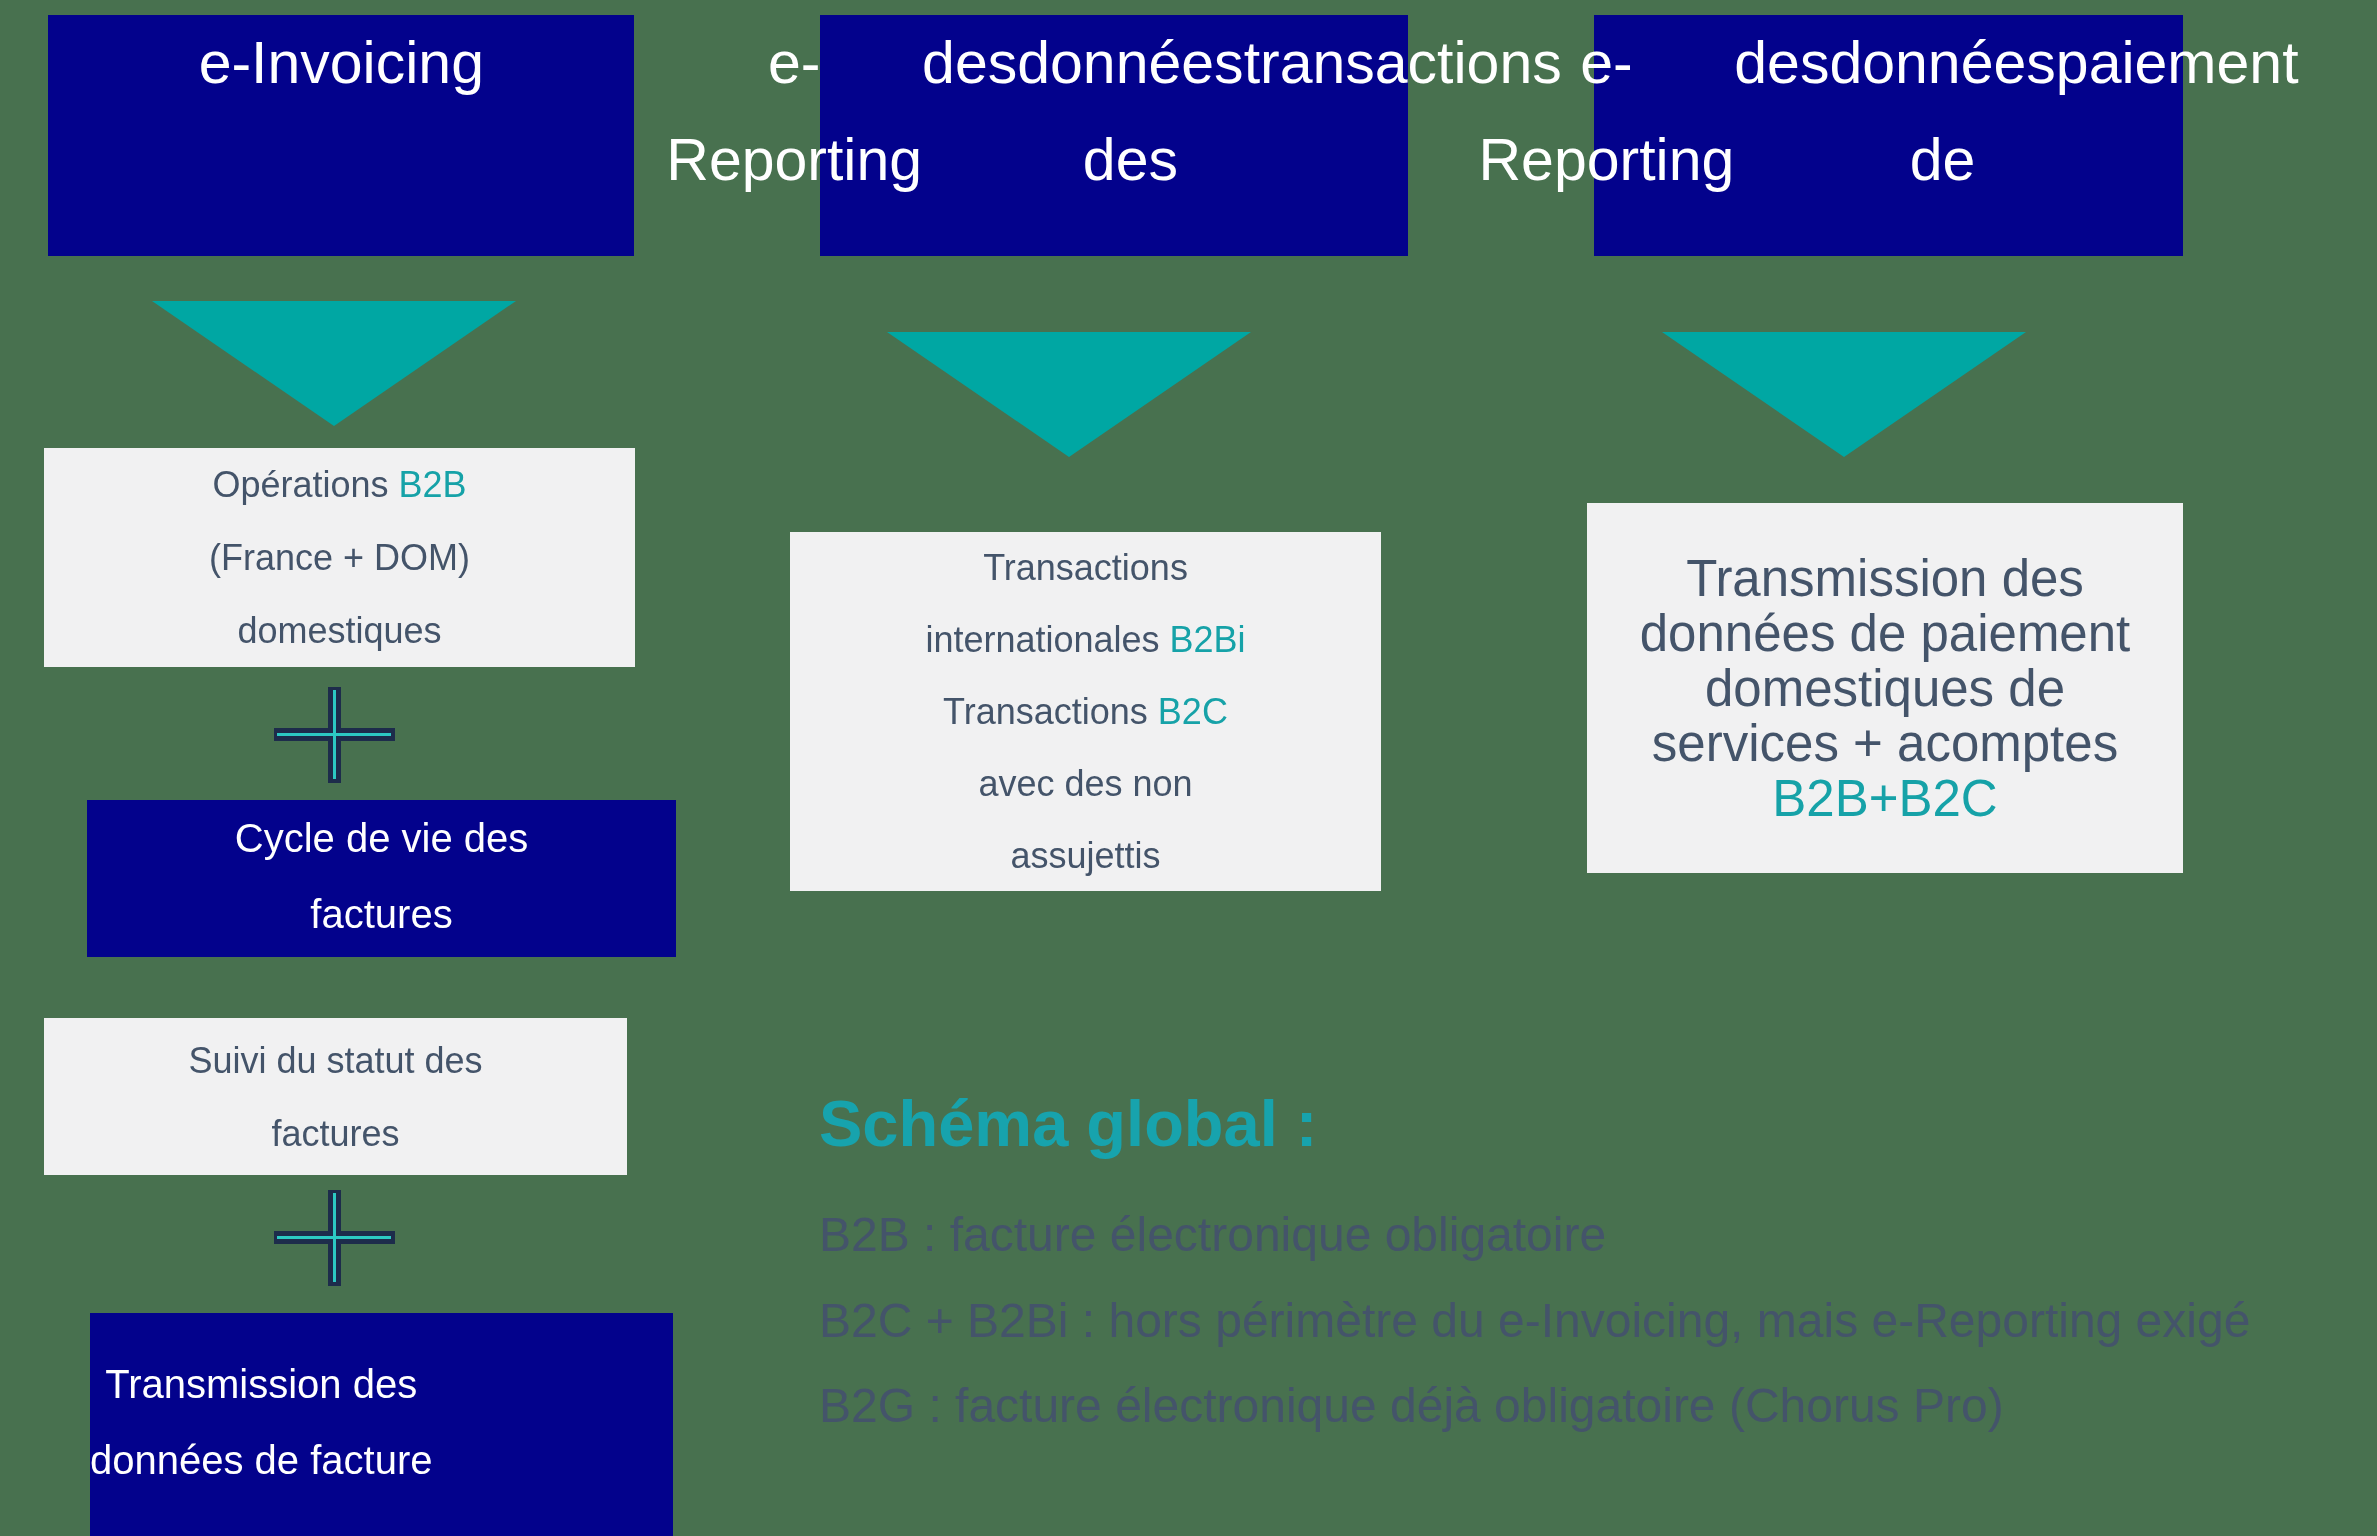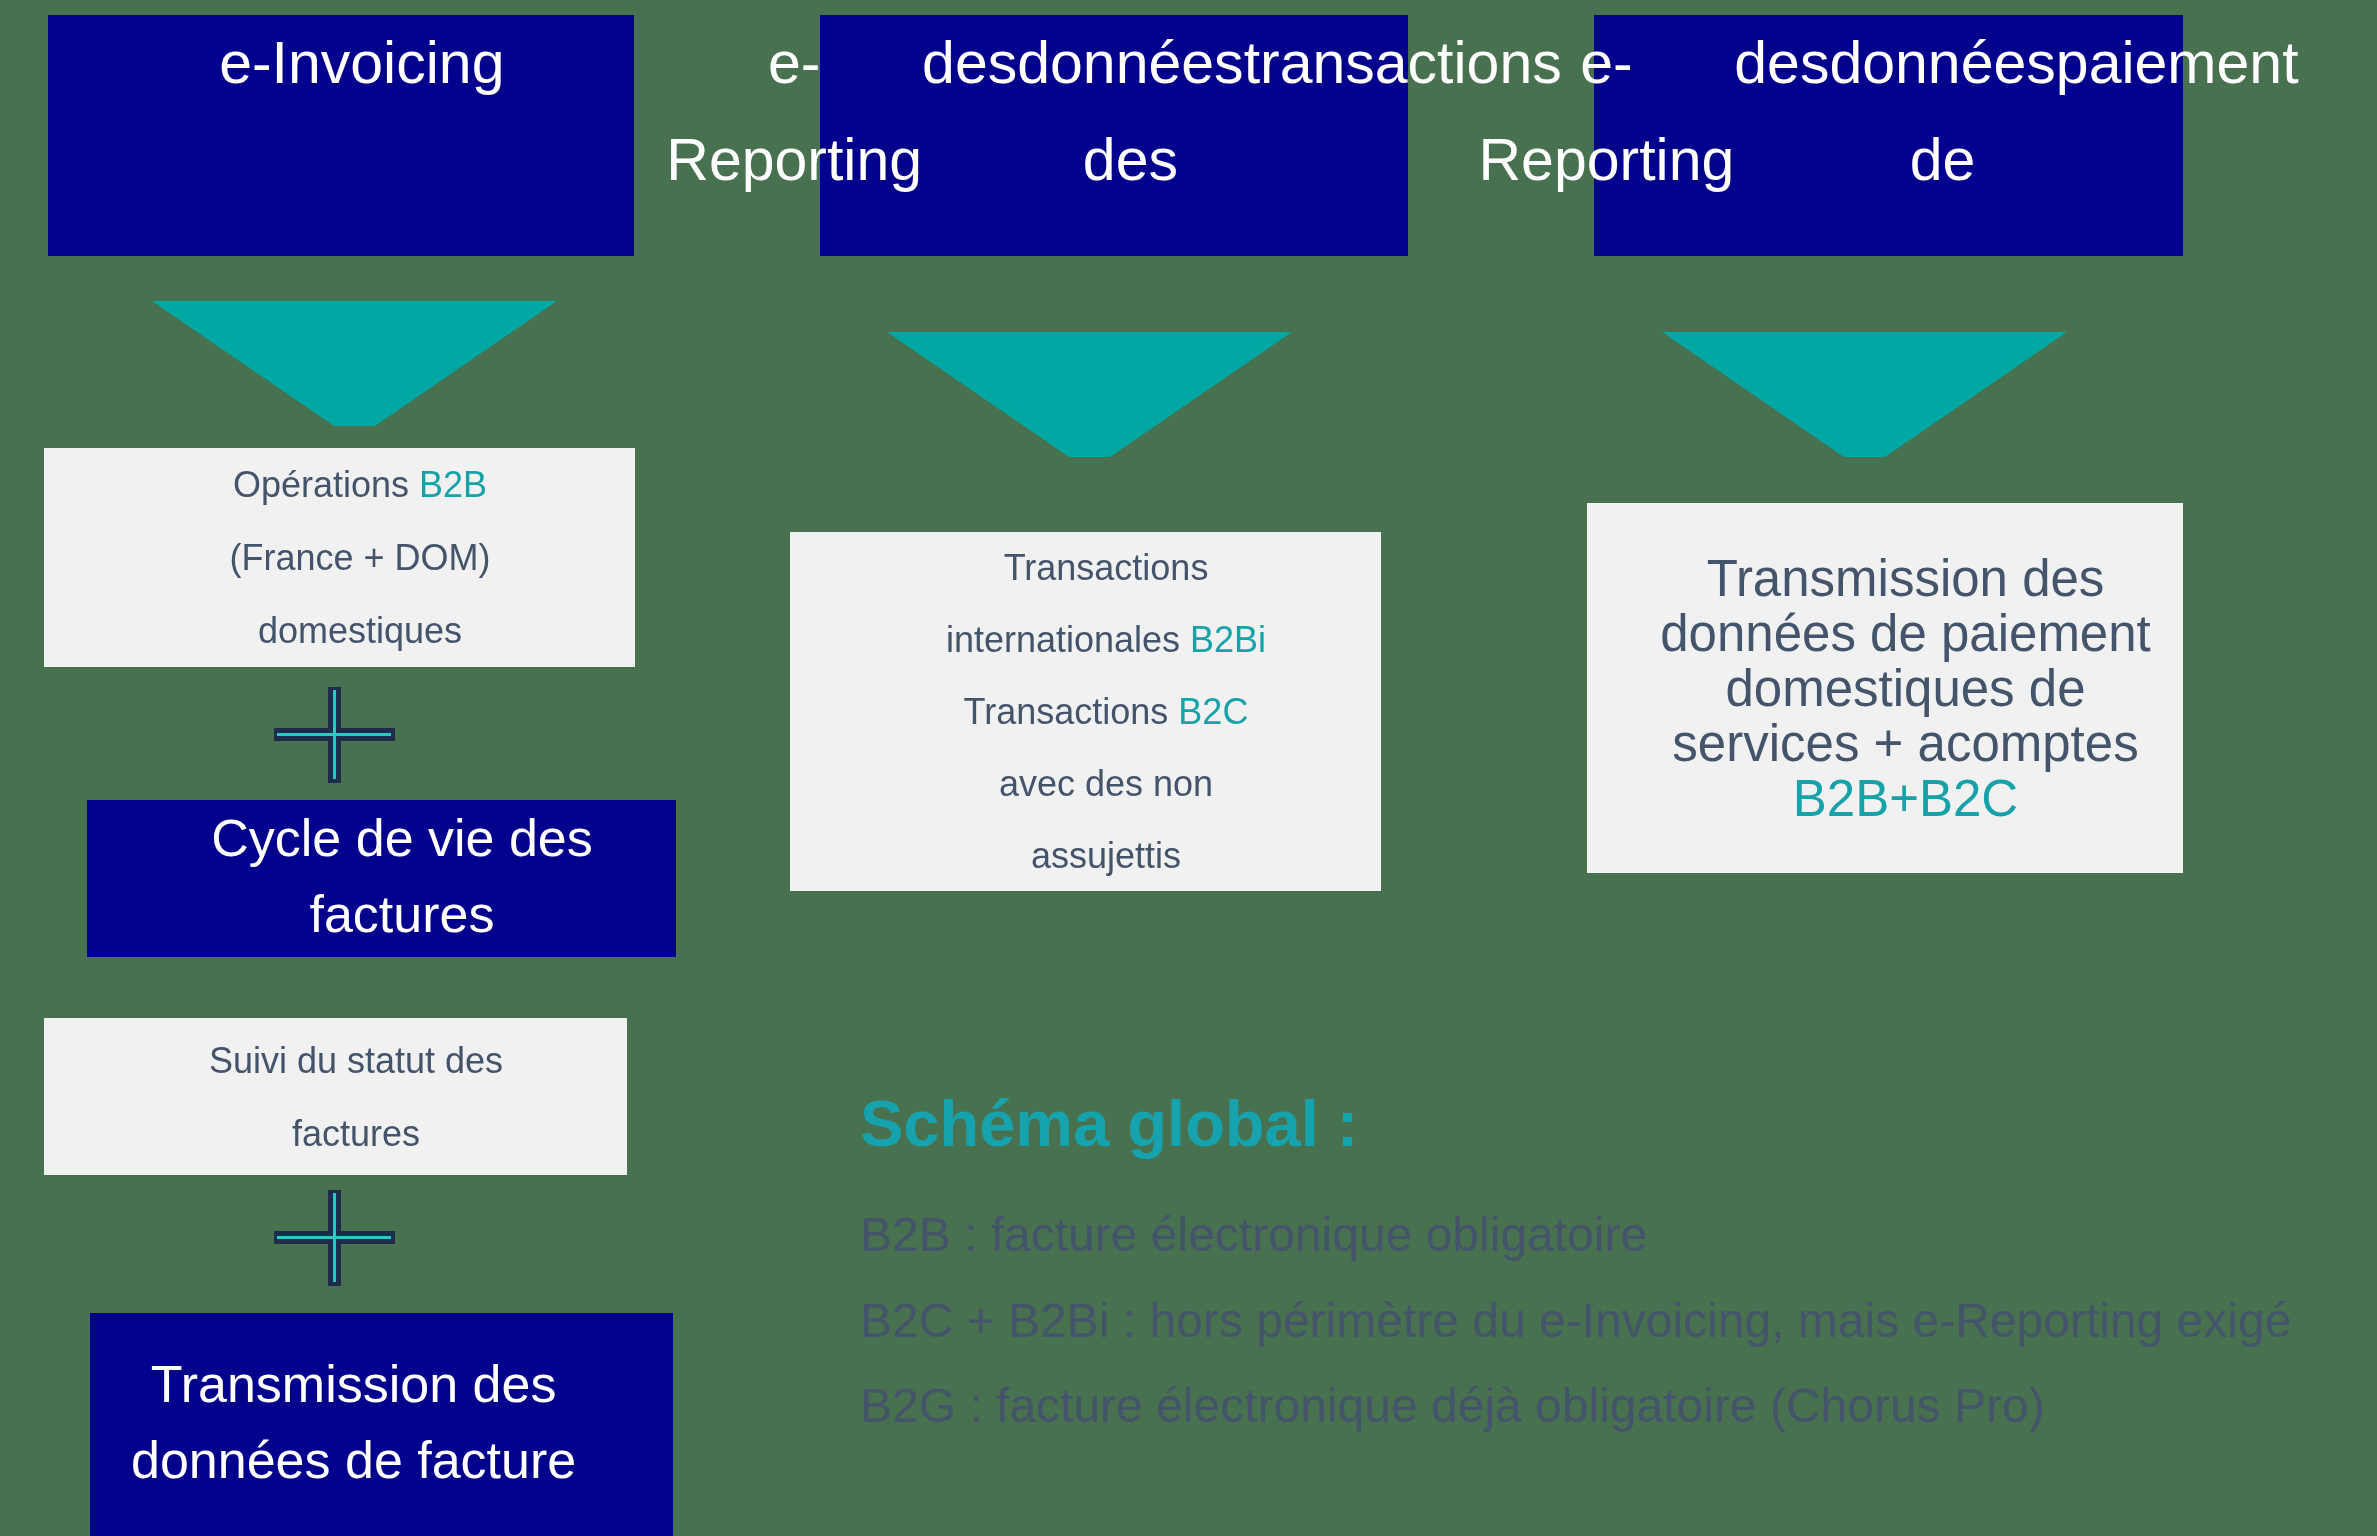--- a/index.html
+++ b/index.html
@@ -21,40 +21,40 @@
     background: var(--background);
     overflow: hidden;
   }
   .stage {
     position: relative;
     width: 2377px;
     height: 1536px;
     background: var(--background);
     overflow: hidden;
   }
-  .abs { position: absolute; padding-left: 41px; }
+  .abs { position: absolute; }
 
   
   .navy-box {
     background: var(--navy);
     color: var(--white-text);
     display: flex;
     flex-direction: row;
     align-items: flex-start;
     justify-content: center;
     text-align: center;
     margin-left: 45px;
   }
   .hdr { font-size: 59px; line-height: 97px; }
   .hdr-row {
     display: flex;
     justify-content: space-between;
     width: 100%;
   }
-  .navy-step { font-size: 52px; line-height: 76px; }
+  .navy-step { font-size: 40px; line-height: 76px; }
 
   
   .gray-box {
     background: var(--gray-box);
     color: var(--slate-text);
     display: flex;
     flex-direction: column;
     align-items: center;
     justify-content: center;
     text-align: center;

